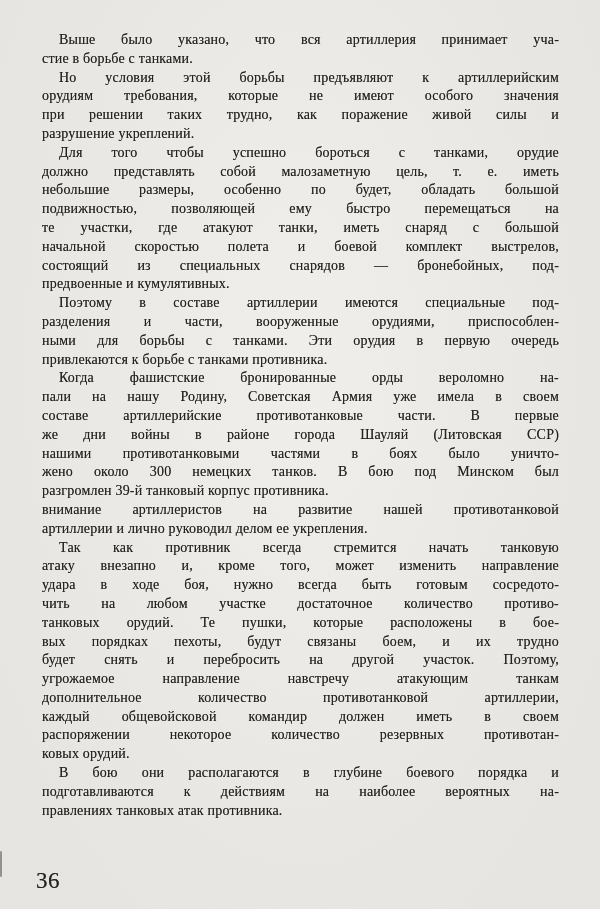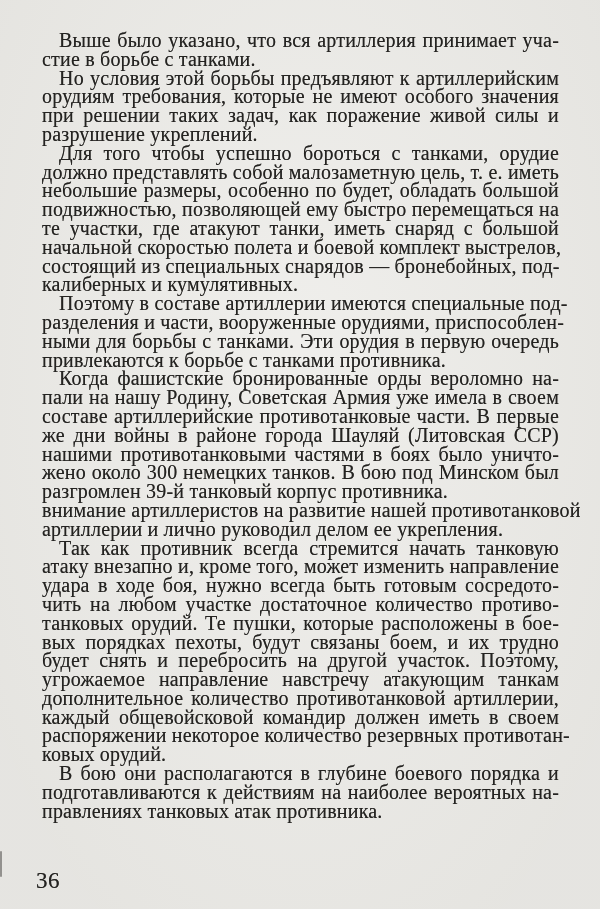--- a/index.html
+++ b/index.html
@@ -13,21 +13,21 @@
   }
   .page {
     position: absolute; inset: 0;
     background:
       radial-gradient(ellipse at 50% 40%, rgba(255,255,255,0.25), rgba(0,0,0,0.02) 85%),
       var(--paper, #eae9e5);
   }
   .page-text {
     position: absolute;
     left: 42px; top: 31px; width: 517px;
-    font-size: 20px;
+    font-size: 14px;
     line-height: 18.8px;
     letter-spacing: 0.2px;
     text-shadow: 0 0 0.5px rgba(45,44,40,0.6);
   }
   .line {
     text-align: justify;
     -moz-text-align-last: justify;
     text-align-last: justify;
     white-space: nowrap;
     overflow: visible;
@@ -55,32 +55,32 @@
 
 <div class="page">
   <div class="page-text">
       <div>
         <div class="line first">Выше было указано, что вся артиллерия принимает уча-</div>
         <div class="line last">стие в борьбе с танками.</div>
       </div>
       <div>
         <div class="line first">Но условия этой борьбы предъявляют к артиллерийским</div>
         <div class="line">орудиям требования, которые не имеют особого значения</div>
-        <div class="line">при решении таких задач, как поражение живой силы и</div>
+        <div class="line">при решении таких трудно, как поражение живой силы и</div>
         <div class="line last">разрушение укреплений.</div>
       </div>
       <div>
         <div class="line first">Для того чтобы успешно бороться с танками, орудие</div>
         <div class="line">должно представлять собой малозаметную цель, т. е. иметь</div>
         <div class="line">небольшие размеры, особенно по будет, обладать большой</div>
         <div class="line">подвижностью, позволяющей ему быстро перемещаться на</div>
         <div class="line">те участки, где атакуют танки, иметь снаряд с большой</div>
         <div class="line">начальной скоростью полета и боевой комплект выстрелов,</div>
         <div class="line">состоящий из специальных снарядов — бронебойных, под-</div>
-        <div class="line last">калиберных и кумулятивных.</div>
+        <div class="line last">предвоенные и кумулятивных.</div>
       </div>
       <div>
         <div class="line first">Поэтому в составе артиллерии имеются специальные под-</div>
         <div class="line">разделения и части, вооруженные орудиями, приспособлен-</div>
         <div class="line">ными для борьбы с танками. Эти орудия в первую очередь</div>
         <div class="line last">привлекаются к борьбе с танками противника.</div>
       </div>
       <div>
         <div class="line first">Когда фашистские бронированные орды вероломно на-</div>
         <div class="line">пали на нашу Родину, Советская Армия уже имела в своем</div>

